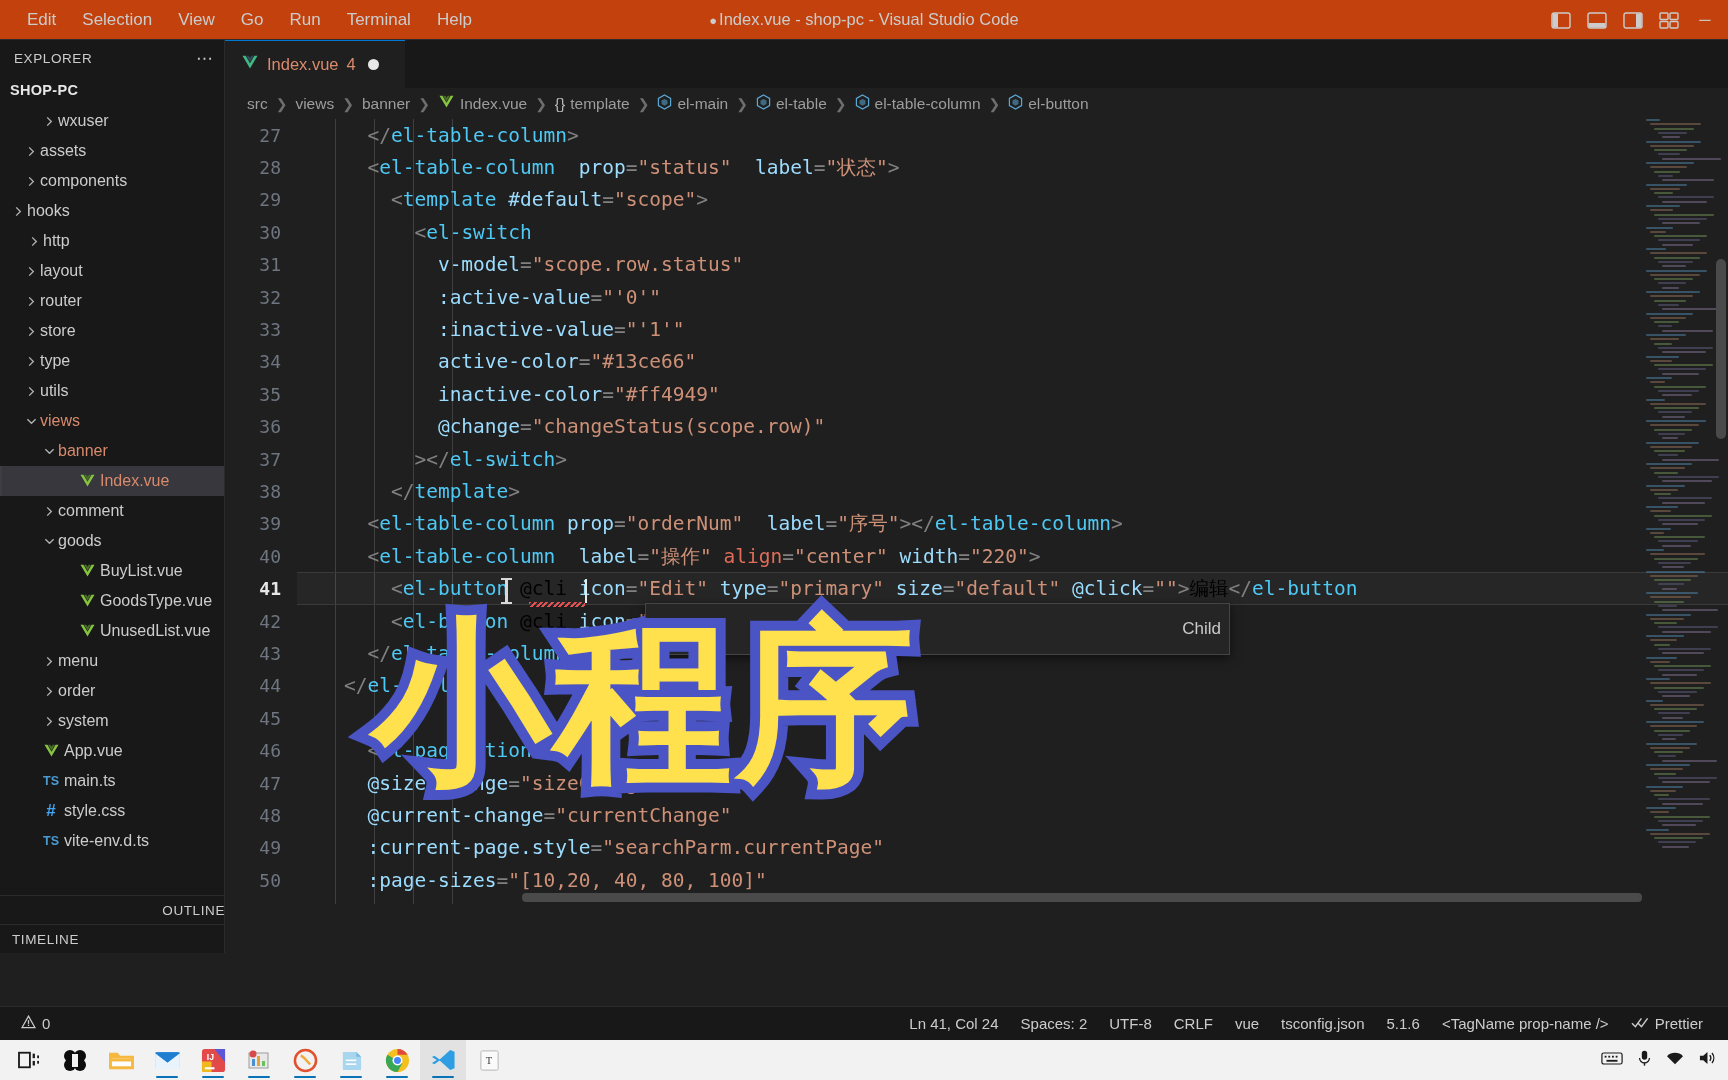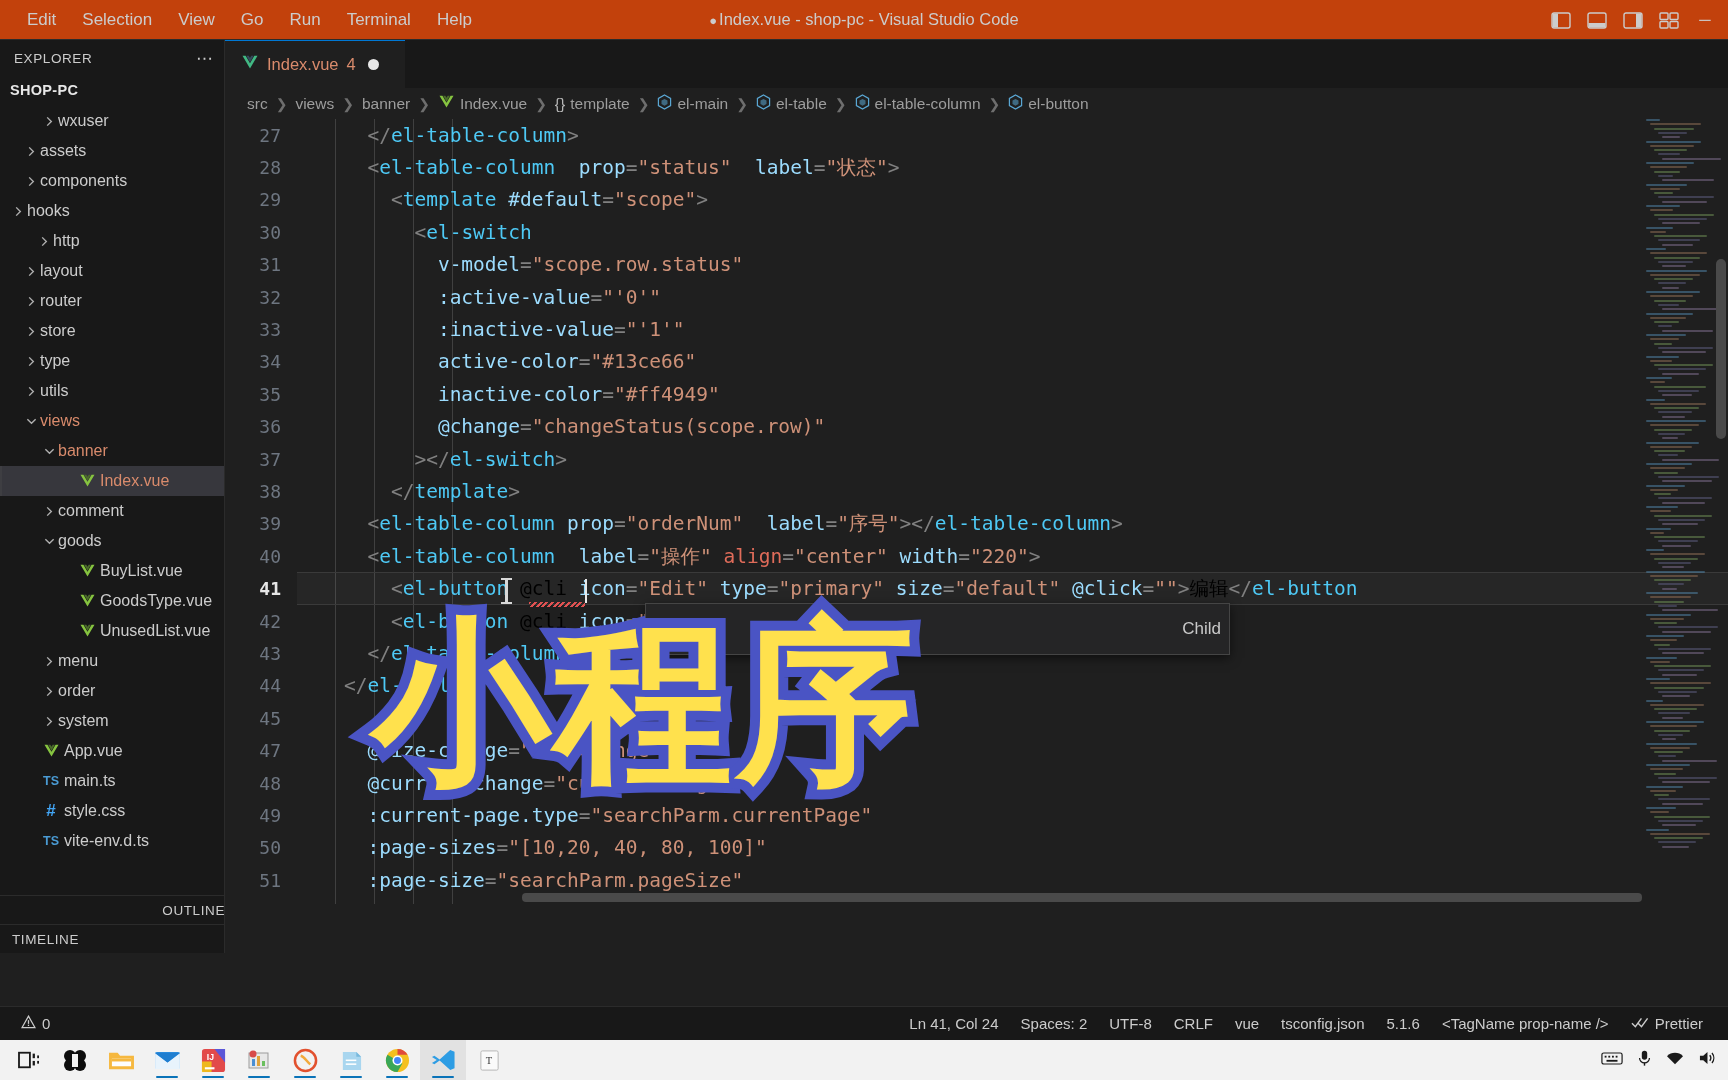--- a/index.html
+++ b/index.html
@@ -295,21 +295,21 @@
           <span class="lbl-white">components</span>
         </div>
         <div class="row" style="padding-left: 9px;">
           <span class="chev">
             <svg width="11" height="11" viewBox="0 0 12 12">
               <path d="M3.5 1.5 8 6l-4.5 4.5" fill="none" stroke="#b0b0b0" stroke-width="1.5"></path>
             </svg>
           </span>
           <span class="lbl-white">hooks</span>
         </div>
-        <div class="row" style="padding-left: 35px;">
+        <div class="row" style="padding-left: 25px;">
           <span class="chev">
             <svg width="11" height="11" viewBox="0 0 12 12">
               <path d="M3.5 1.5 8 6l-4.5 4.5" fill="none" stroke="#b0b0b0" stroke-width="1.5"></path>
             </svg>
           </span>
           <span class="lbl-white">http</span>
         </div>
         <div class="row" style="padding-left: 22px;">
           <span class="chev">
             <svg width="11" height="11" viewBox="0 0 12 12">
@@ -580,23 +580,24 @@
         <div class="cline"><div class="gutter">36</div><div class="ctext">            <span class="t-attr">@change</span><span class="t-brk">=</span><span class="t-str">"changeStatus(scope.row)"</span></div></div>
         <div class="cline"><div class="gutter">37</div><div class="ctext">          <span class="t-brk">&gt;</span><span class="t-brk">&lt;/</span><span class="t-tag">el-switch</span><span class="t-brk">&gt;</span></div></div>
         <div class="cline"><div class="gutter">38</div><div class="ctext">        <span class="t-brk">&lt;/</span><span class="t-tag">template</span><span class="t-brk">&gt;</span></div></div>
         <div class="cline"><div class="gutter">39</div><div class="ctext">      <span class="t-brk">&lt;</span><span class="t-tag">el-table-column</span> <span class="t-attr">prop</span><span class="t-brk">=</span><span class="t-str">"orderNum"</span>  <span class="t-attr">label</span><span class="t-brk">=</span><span class="t-str">"序号"</span><span class="t-brk">&gt;</span><span class="t-brk">&lt;/</span><span class="t-tag">el-table-column</span><span class="t-brk">&gt;</span></div></div>
         <div class="cline"><div class="gutter">40</div><div class="ctext">      <span class="t-brk">&lt;</span><span class="t-tag">el-table-column</span>  <span class="t-attr">label</span><span class="t-brk">=</span><span class="t-str">"操作"</span> <span class="t-attr-red">align</span><span class="t-brk">=</span><span class="t-str">"center"</span> <span class="t-attr">width</span><span class="t-brk">=</span><span class="t-str">"220"</span><span class="t-brk">&gt;</span></div></div>
         <div class="cline active"><div class="gutter">41</div><div class="curline-hl"></div><div class="ctext">        <span class="t-brk">&lt;</span><span class="t-tag">el-button</span> @cli <span class="t-attr">icon</span><span class="t-brk">=</span><span class="t-str">"Edit"</span> <span class="t-attr">type</span><span class="t-brk">=</span><span class="t-str">"primary"</span> <span class="t-attr">size</span><span class="t-brk">=</span><span class="t-str">"default"</span> <span class="t-attr">@click</span><span class="t-brk">=</span><span class="t-str">""</span><span class="t-brk">&gt;</span>编辑<span class="t-brk">&lt;/</span><span class="t-tag">el-button</span><span class="cursor-caret" style="position: absolute; left: 288px; top: 4px;"></span><span class="squiggle" style="position: absolute; left: 232px; top: 27px; width: 56px;"></span><span class="mouse-caret" style="position: absolute; left: 208px; top: 3px;"></span></div></div>
         <div class="cline"><div class="gutter">42</div><div class="ctext">        <span class="t-brk">&lt;</span><span class="t-tag">el-button</span> @cli <span class="t-attr">icon</span><span class="t-brk">=</span><span class="t-str">"Delete"</span> <span class="t-attr">type</span><span class="t-brk">=</span><span class="t-str">"danger"</span> <span class="t-attr">size</span><span class="t-brk">=</span><span class="t-str">"default"</span> <span class="t-attr">@click</span><span class="t-brk">=</span><span class="t-str">""</span></div></div>
         <div class="cline"><div class="gutter">43</div><div class="ctext">      <span class="t-brk">&lt;/</span><span class="t-tag">el-table-column</span><span class="t-brk">&gt;</span></div></div>
         <div class="cline"><div class="gutter">44</div><div class="ctext">    <span class="t-brk">&lt;/</span><span class="t-tag">el-table</span><span class="t-brk">&gt;</span></div></div>
         <div class="cline"><div class="gutter">45</div><div class="ctext"></div></div>
+        <div class="cline"><div class="gutter">46</div><div class="ctext">      <span class="t-brk">&lt;</span><span class="t-tag">el-pagination</span></div></div>
         <div class="cline"><div class="gutter">47</div><div class="ctext">      <span class="t-attr">@size-change</span><span class="t-brk">=</span><span class="t-str">"sizeChange"</span></div></div>
         <div class="cline"><div class="gutter">48</div><div class="ctext">      <span class="t-attr">@current-change</span><span class="t-brk">=</span><span class="t-str">"currentChange"</span></div></div>
-        <div class="cline"><div class="gutter">49</div><div class="ctext">      <span class="t-attr">:current-page.type</span><span class="t-brk">=</span><span class="t-str">"searchParm.currentPage"</span></div></div>
+        <div class="cline"><div class="gutter">49</div><div class="ctext">      <span class="t-attr">:current-page.style</span><span class="t-brk">=</span><span class="t-str">"searchParm.currentPage"</span></div></div>
         <div class="cline"><div class="gutter">50</div><div class="ctext">      <span class="t-attr">:page-sizes</span><span class="t-brk">=</span><span class="t-str">"[10,20, 40, 80, 100]"</span></div></div>
         <div class="cline"><div class="gutter">51</div><div class="ctext">      <span class="t-attr">:page-size</span><span class="t-brk">=</span><span class="t-str">"searchParm.pageSize"</span></div></div>
       </div>
 
     <div class="ac-popup" style="left:420px; top:484px; width:585px; height:52px;">
       <div class="ac-row">
         <span class="ac-abc">abc</span>
         <span class="ac-right">Child</span>
       </div>
     </div>

